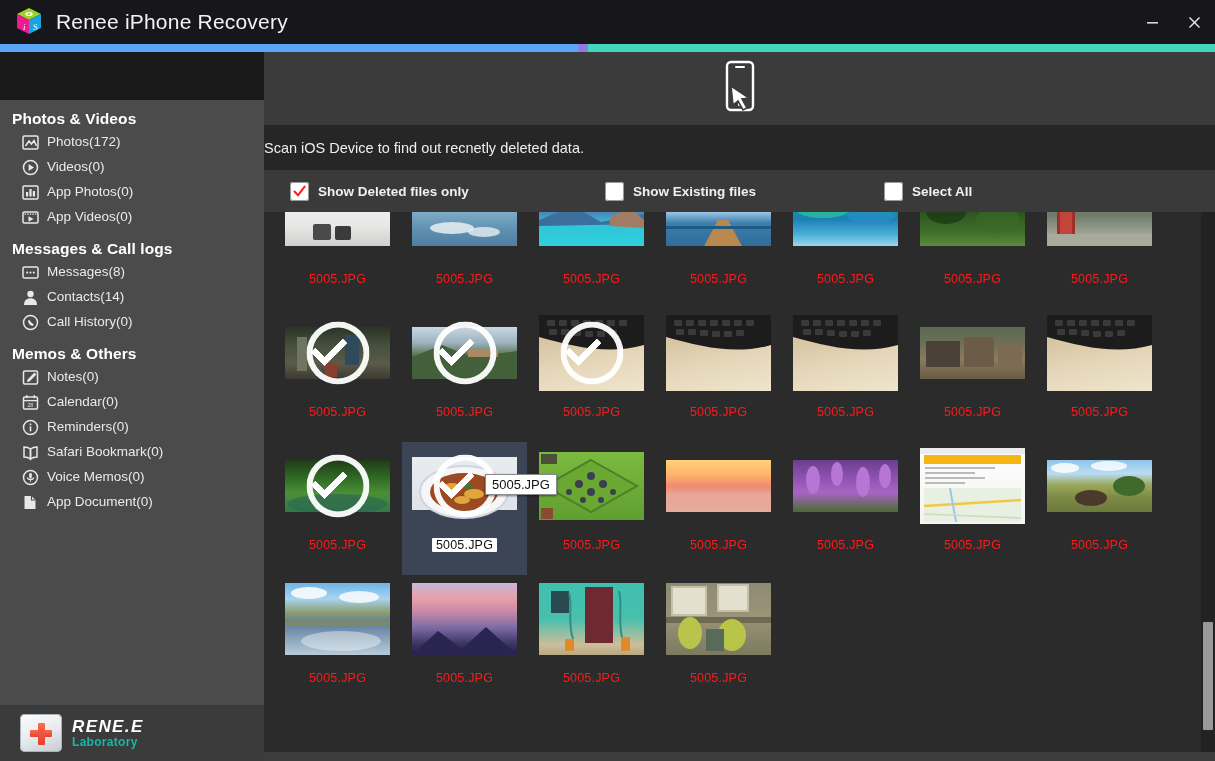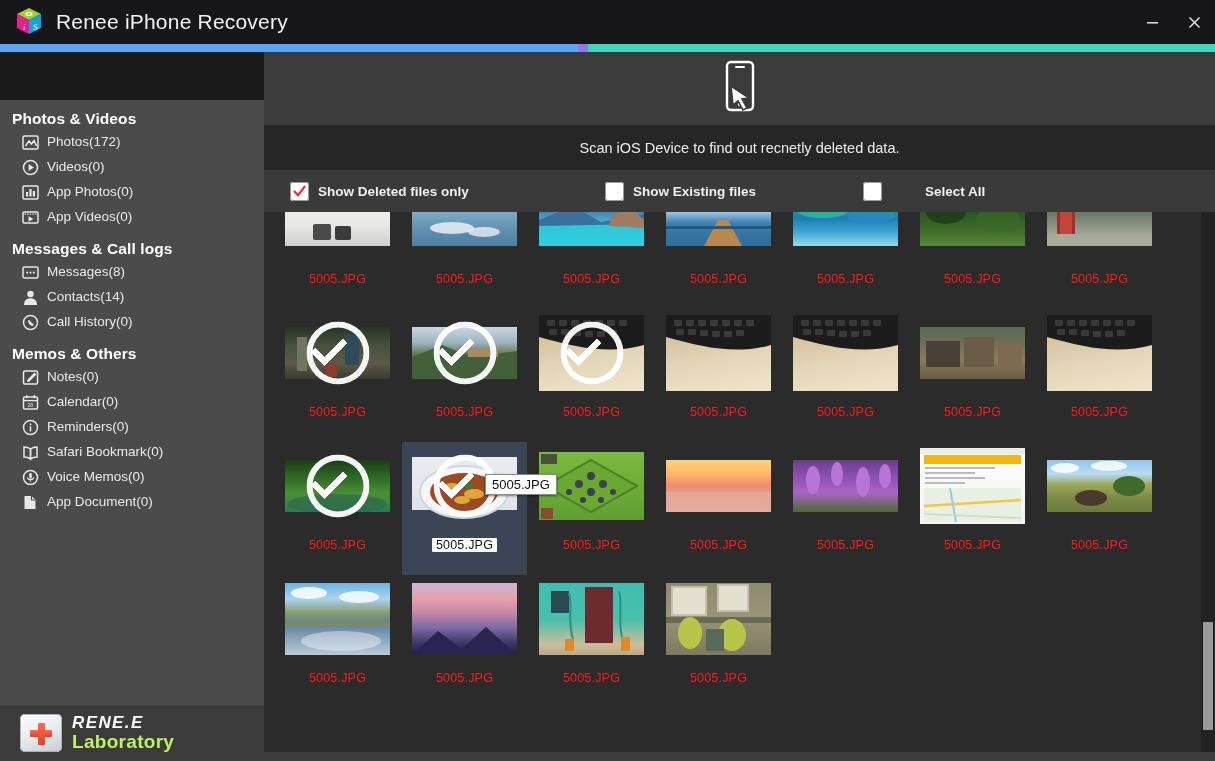--- a/index.html
+++ b/index.html
@@ -68,32 +68,32 @@
     box-shadow:inset 0 0 0 1px #aab3ba;
     flex:0 0 auto;
   }
   .cross-badge i, .cross-badge b {
     position:absolute; background:linear-gradient(180deg,#ff6a4d,#e2402a); display:block;
   }
   .cross-badge i { left:10px; top:16px; width:22px; height:7px; border-radius:1px; }
   .cross-badge b { left:17.5px; top:8.5px; width:7px; height:22px; border-radius:1px; }
   .brand-text { margin-left:10px; line-height:1.05; }
   .brand-top { color:#ffffff; font-size:17px; font-weight:bold; font-style:italic; letter-spacing:1.4px; }
-  .brand-bottom { color:#bef264; font-size:19px; font-weight:bold; letter-spacing:.3px; }
+  .brand-bottom { color:#14b8a6; font-size:12px; font-weight:bold; letter-spacing:.3px; }
 
   
   .main { position:absolute; left:264px; top:52px; width:951px; height:709px; background:#1d1d1d; }
   .hero {
     position:absolute; left:0; top:0; width:951px; height:73px; background:#3b3b3b;
     display:flex; align-items:center; justify-content:center;
   }
   .scanline {
     position:absolute; left:0; top:73px; width:951px; height:45px;
     background:#262626;
-    display:flex; align-items:center; justify-content:center;
+    display:flex; align-items:center; 
   }
   .scanline span { color:#eeeeee; font-size:14.5px; }
   .filters {
     position:absolute; left:0; top:118px; width:951px; height:42px;
     background:#3a3a3a; display:flex; align-items:center;
   }
   .chk-wrap { display:flex; align-items:center; cursor:pointer; }
   .chk {
     width:19px; height:19px; border-radius:3px; flex:0 0 auto;
     background:#ffffff; box-shadow:inset 0 0 0 1px #9a9a9a;
@@ -365,21 +365,21 @@
       <div id="filters-row" style="display:contents;"><div class="chk-wrap" style="position: absolute; left: 26px;">
             <span class="chk">
               <svg width="15" height="15" viewBox="0 0 15 15">
                 <path d="M2.5 7.5 L6 11.3 L12.6 2.6" fill="none" stroke="#ff2222" stroke-width="2.1" stroke-linecap="round" stroke-linejoin="round"></path>
               </svg>
             </span>
             <span class="chk-lbl">Show Deleted files only</span>
           </div><div class="chk-wrap" style="position: absolute; left: 341px; justify-content: space-between;">
             <span class="chk unchecked"></span>
             <span class="chk-lbl">Show Existing files</span>
-          </div><div class="chk-wrap" style="position: absolute; left: 599px; gap: 34px;">
+          </div><div class="chk-wrap" style="position: absolute; left: 620px;">
             <span class="chk unchecked"></span>
             <span class="chk-lbl">Select All</span>
           </div></div>
     </div>
 
     <div class="gridview">
       <div class="grid" id="grid">
           <div class="cell">
             <div class="thumb-box">
               <div class="thumb" style="width: 105px; height: 52px; background: linear-gradient(rgb(242, 242, 240) 0%, rgb(232, 232, 230) 60%, rgb(207, 207, 205) 100%);"><svg width="105" height="52" viewBox="0 0 105 52" preserveAspectRatio="none">

